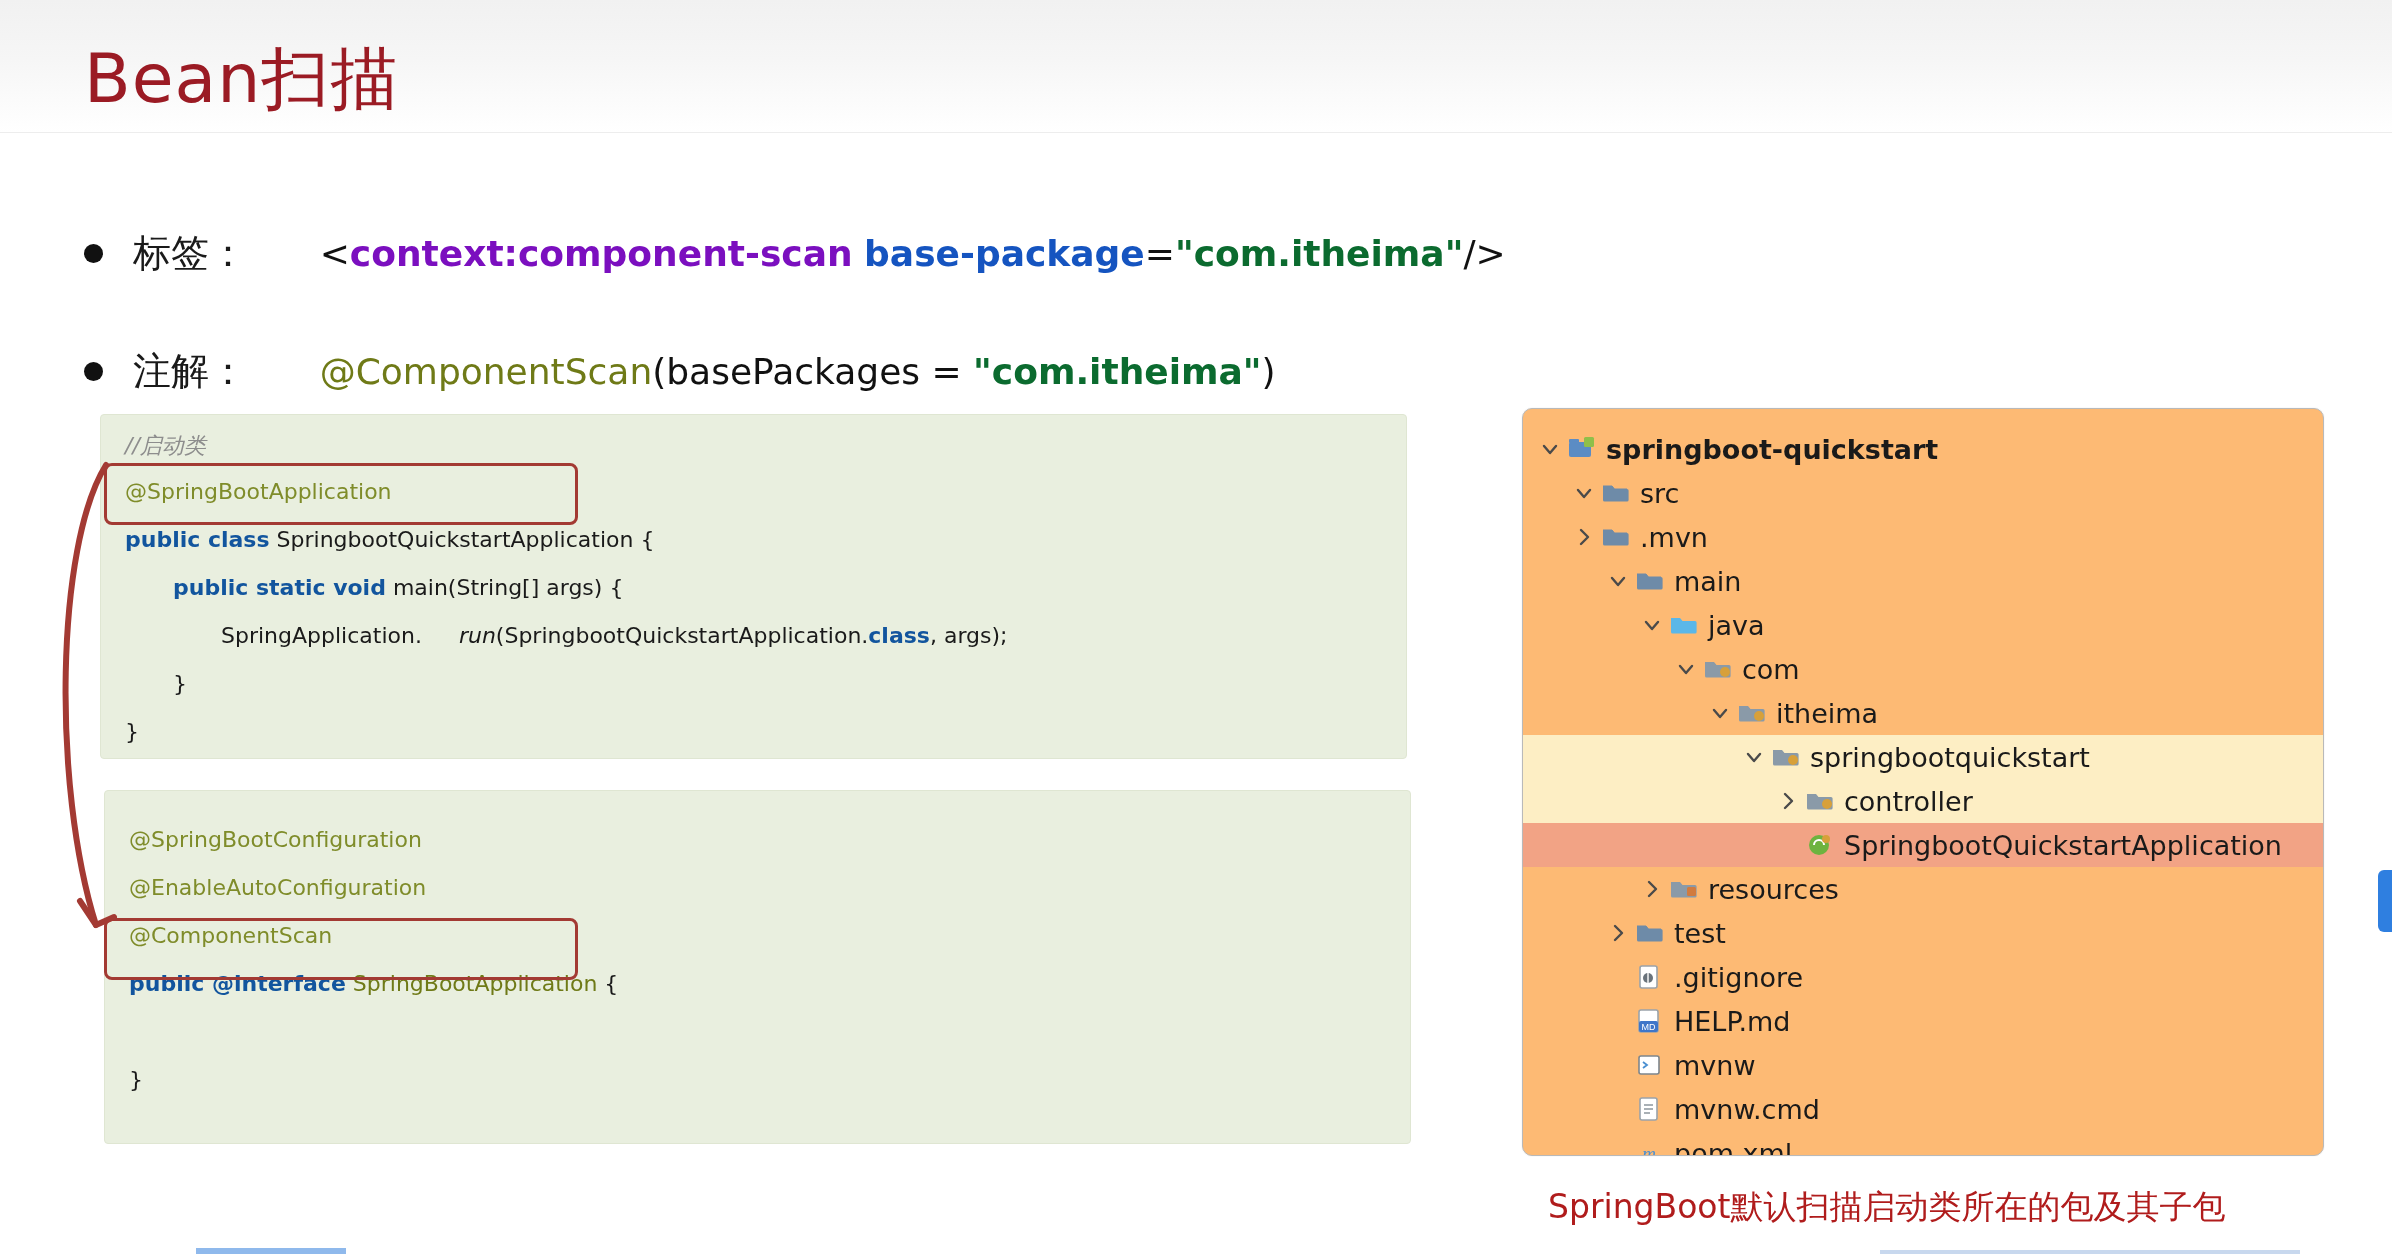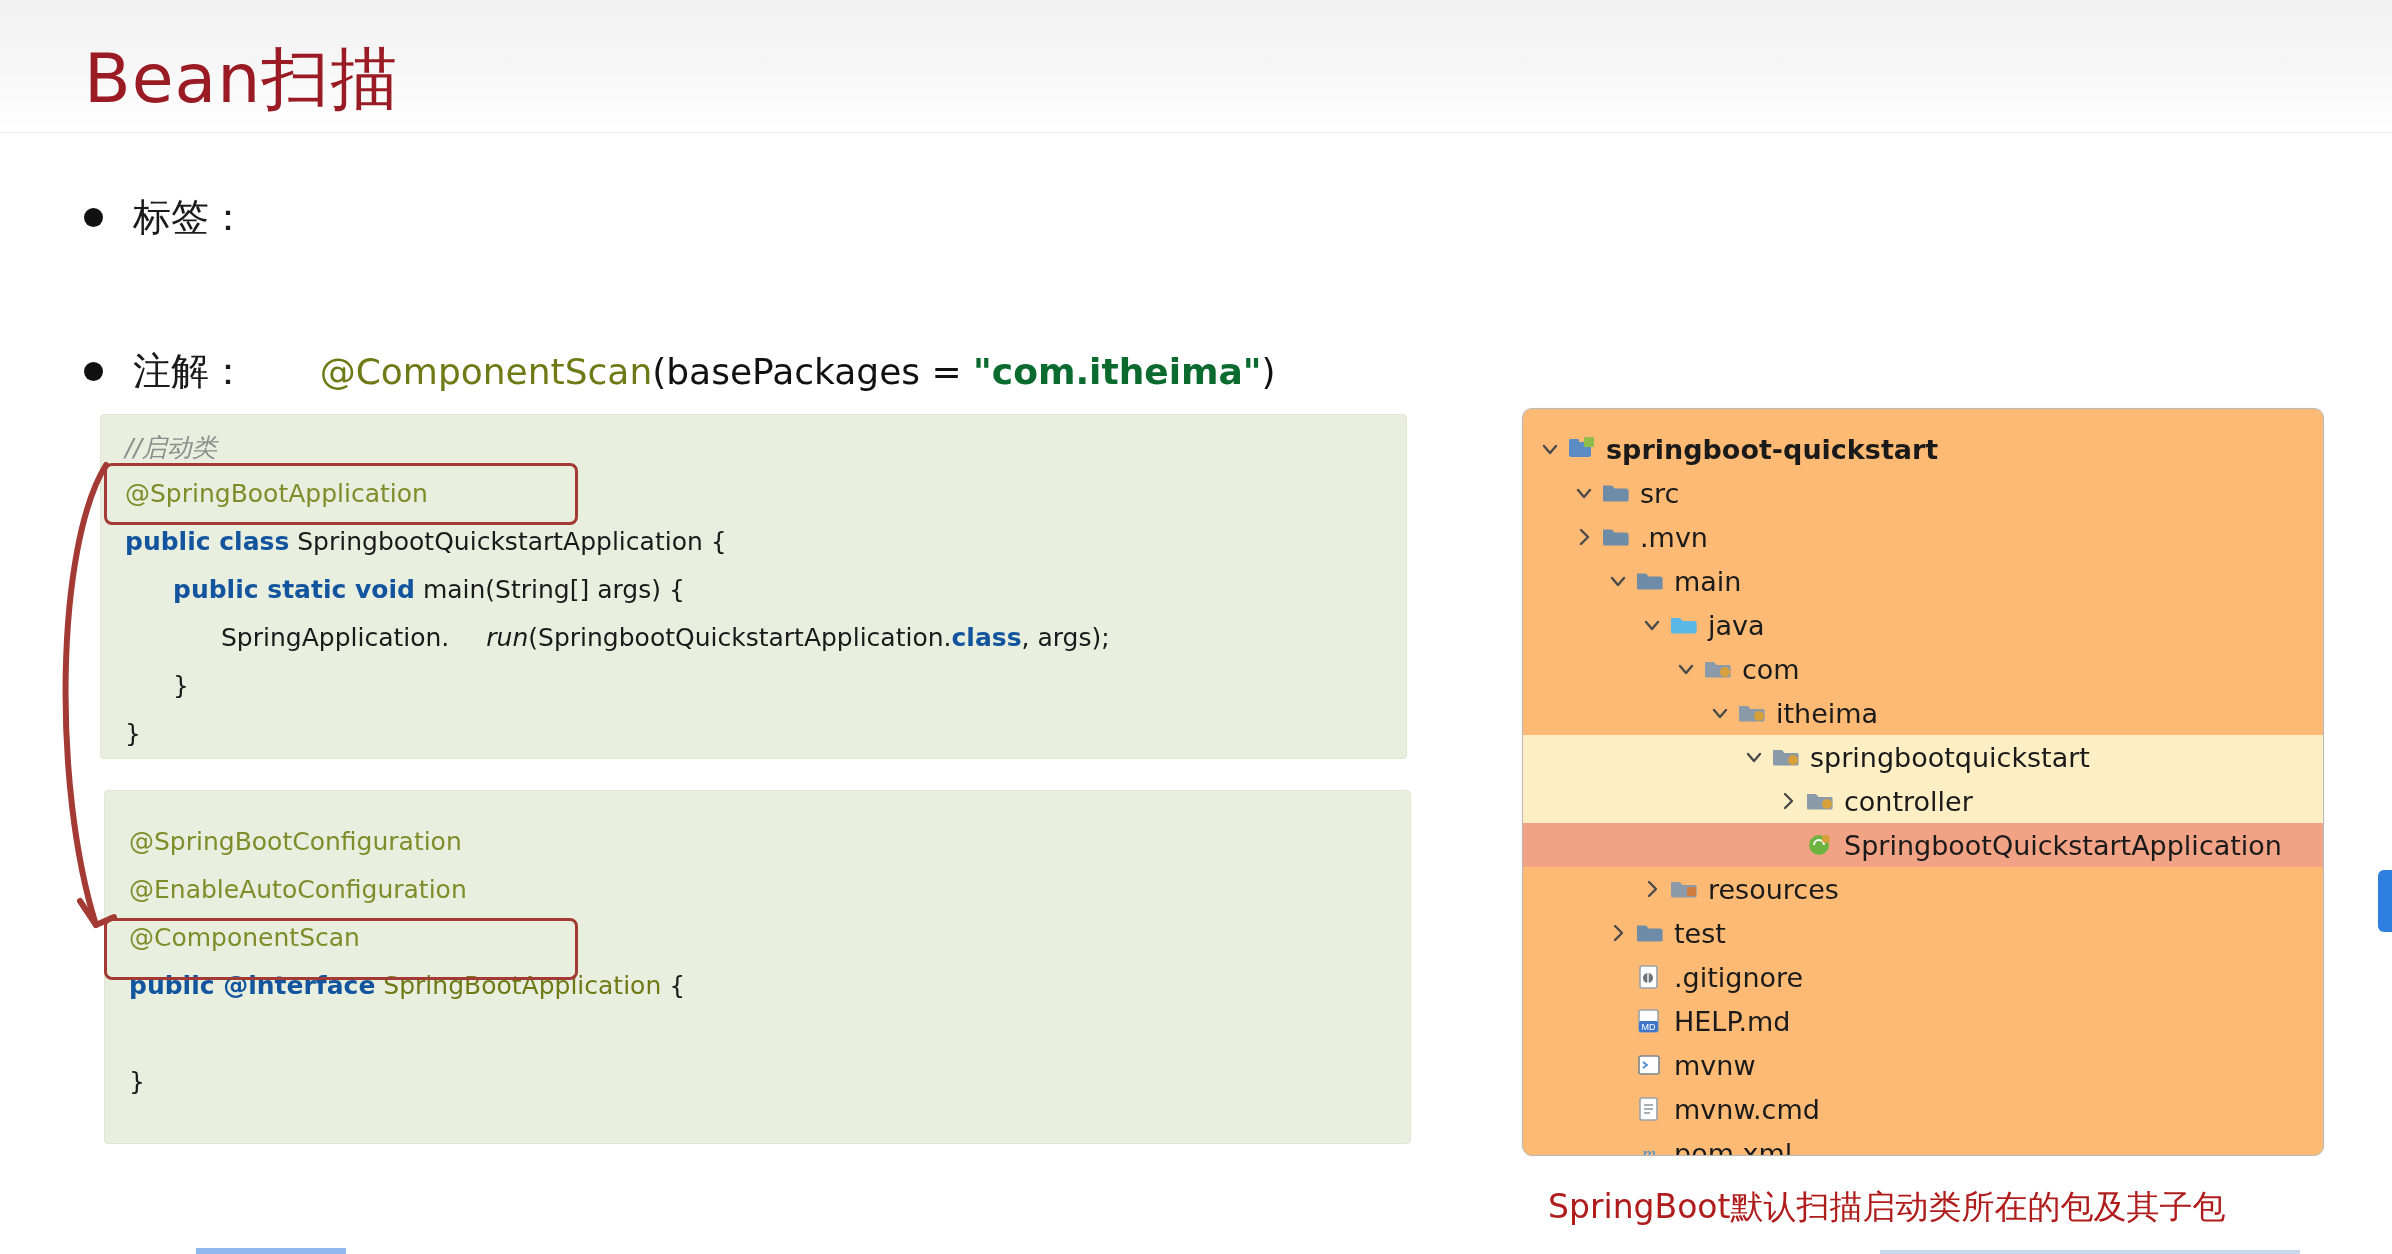--- a/index.html
+++ b/index.html
@@ -48,21 +48,21 @@
 
   
   .codebox{
     position:absolute;
     background:#e9efdf;
     border:1px solid #dfe6d2;
     border-radius:4px;
   }
   .codeline{
     position:absolute;white-space:pre;
-    font-size:25px;
+    font-size:22px;
     font-family:"DejaVu Sans","Liberation Sans",sans-serif;
     color:#1a1a1a;
     text-align:right;
   }
   .kw{color:#12559e;font-weight:bold;}
   .ann{color:#7f8c2a;}
   .italic{font-style:italic;margin-left:37px;}
   .cmt{color:#8d8d8d;font-style:italic;}
   .cls{color:#6f7a17;}
 
@@ -127,20 +127,23 @@
 <body>
 
 <div class="slide">
 
   <div class="topband"></div>
   <div class="title">Bean扫描</div>
 
   <div class="bullet-row" style="left:84px;top:192px;">
     <div class="bullet-dot"></div>
     <div class="bullet-label">标签：</div>
+    <div class="code-inline" style="margin-left:4px;">
+      <span class="c-black">&lt;</span><span class="c-purple">context:component-scan</span><span class="c-black"> </span><span class="c-blue">base-package</span><span class="c-black">=</span><span class="c-green">"com.itheima"</span><span class="c-black">/&gt;</span>
+    </div>
   </div>
 
   <div class="bullet-row" style="left:84px;top:310px;">
     <div class="bullet-dot"></div>
     <div class="bullet-label">注解：</div>
     <div class="code-inline" style="margin-left:4px;">
       <span class="c-olive">@ComponentScan</span><span class="c-black">(basePackages = </span><span class="c-green">"com.itheima"</span><span class="c-black">)</span>
     </div>
   </div>
 

